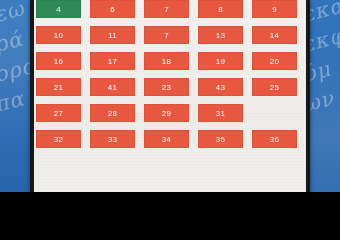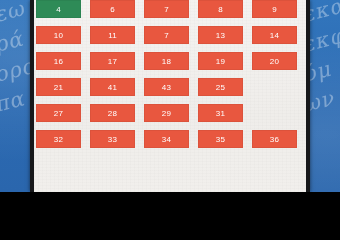--- a/index.html
+++ b/index.html
@@ -176,20 +176,21 @@
           <div class="tile red">16</div>
           <div class="tile red">17</div>
           <div class="tile red">18</div>
           <div class="tile red">19</div>
           <div class="tile red">20</div>
         </div>
 
         <div class="grid-row">
           <div class="tile red">21</div>
           <div class="tile red">41</div>
+          <div class="tile red">23</div>
           <div class="tile red">43</div>
           <div class="tile red">25</div>
         </div>
 
         <div class="grid-row">
           <div class="tile red">27</div>
           <div class="tile red">28</div>
           <div class="tile red">29</div>
           <div class="tile red">31</div>
         </div>

